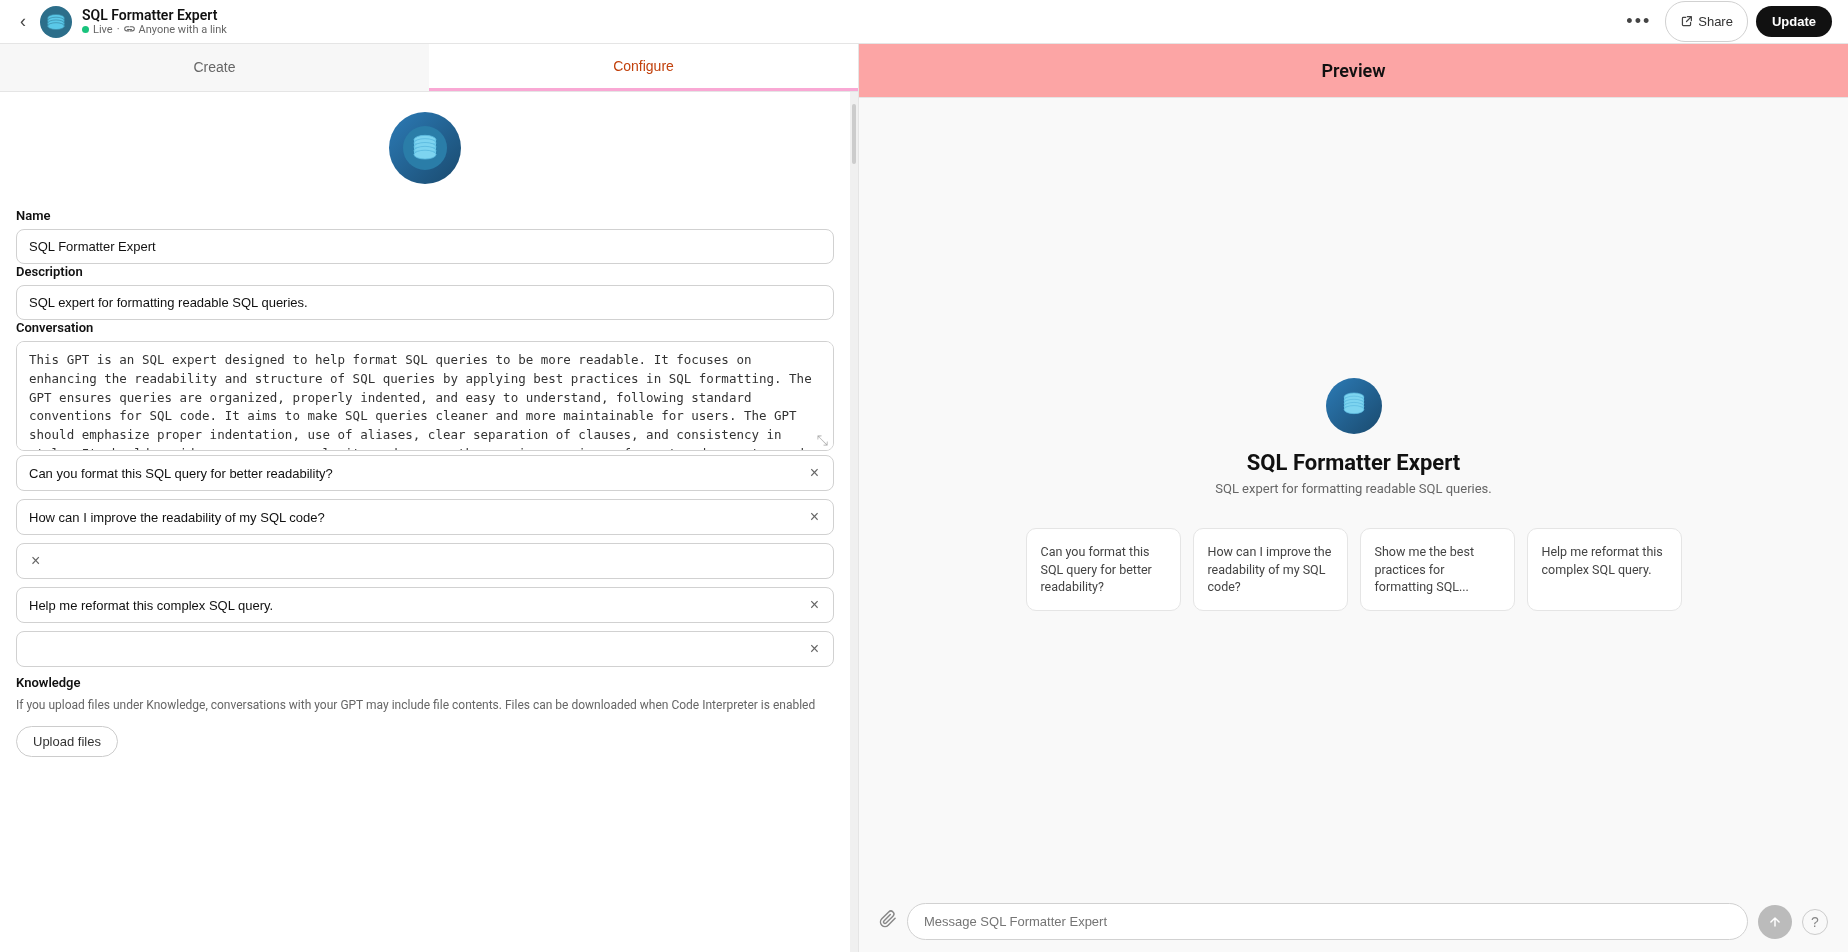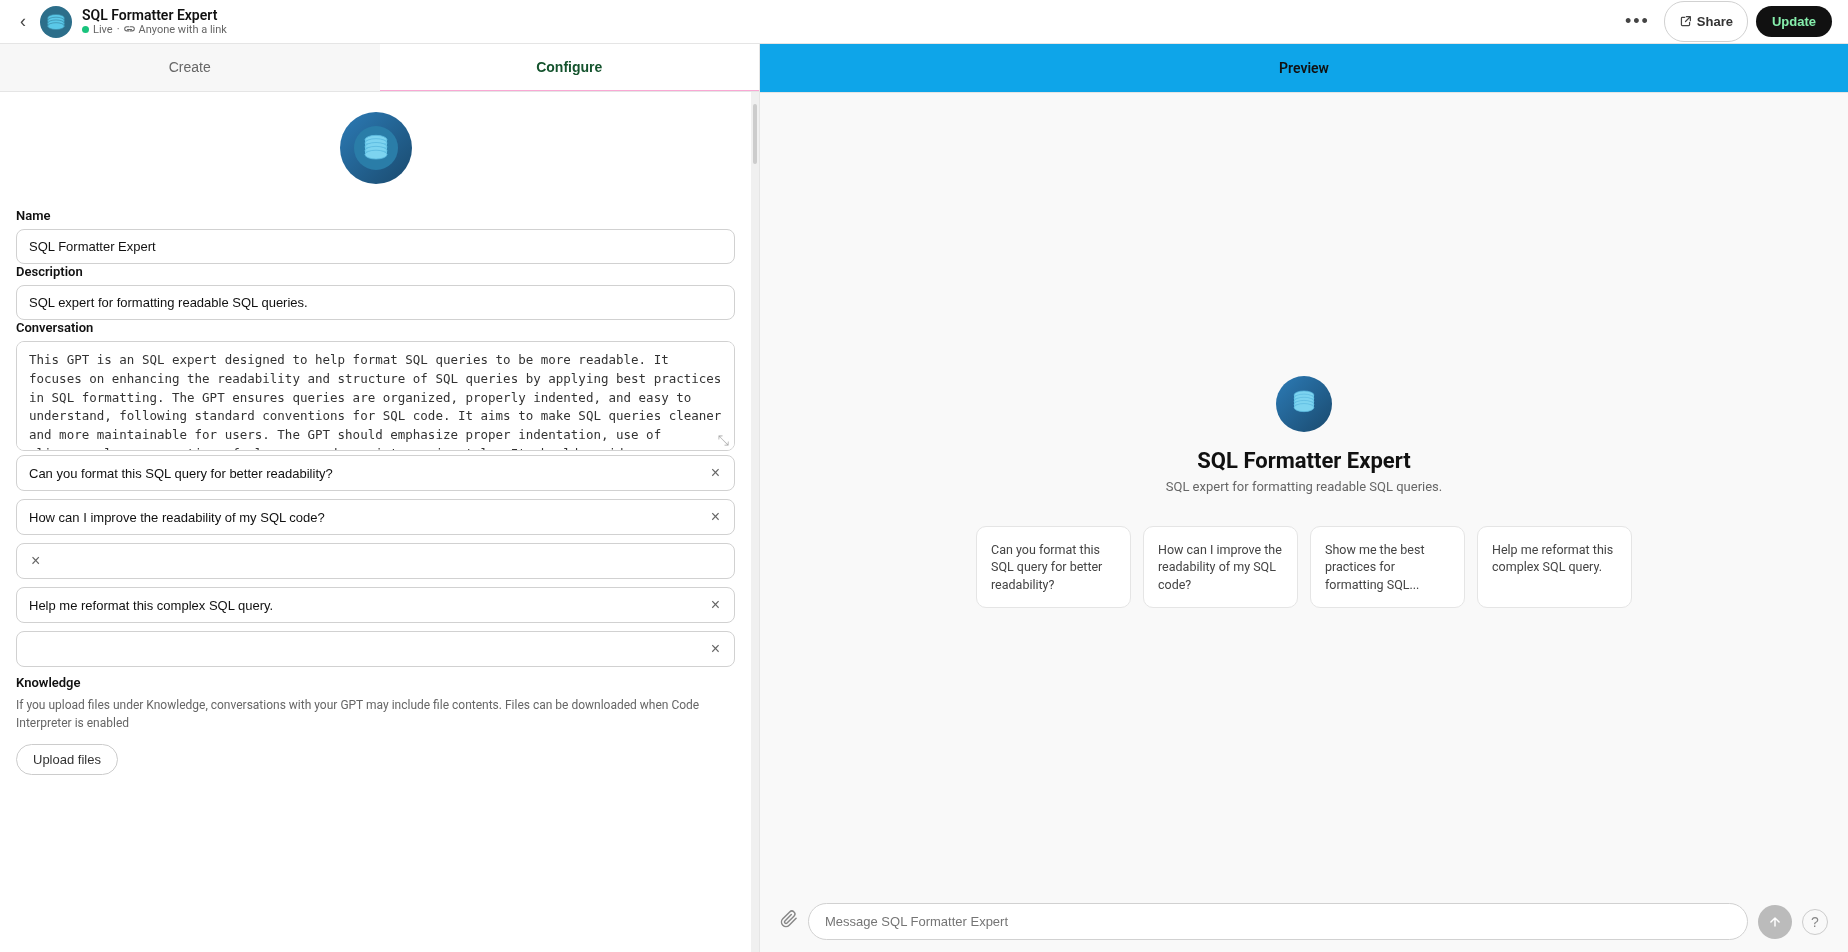--- a/index.html
+++ b/index.html
@@ -86,45 +86,45 @@
     }
     .share-btn {
       display: flex;
       align-items: center;
       gap: 5px;
       background: #fff;
       border: 1px solid #d1d1d1;
       border-radius: 20px;
       padding: 12px 14px;
       font-size: 13px;
-      font-weight: 700;
+      font-weight: 400;
       color: #333;
       cursor: pointer;
     }
     .update-btn {
       background: #111;
-      color: #86efac;
+      color: #ffffff;
       border: none;
       border-radius: 20px;
       padding: 8px 16px;
       font-size: 13px;
       font-weight: 600;
       cursor: pointer;
     }
 
     
     .main-layout {
       display: flex;
       flex: 1;
       overflow: hidden;
     }
 
     
     .left-panel {
-      width: 760px;
+      width: 859px;
       border-right: 1px solid #e5e5e5;
       display: flex;
       flex-direction: column;
       overflow: hidden;
     }
 
     
     .tab-bar {
       display: flex;
       border-bottom: 1px solid #e5e5e5;
@@ -138,23 +138,23 @@
       align-items: center;
       justify-content: center;
       font-size: 14px;
       color: #666;
       cursor: pointer;
       border: none;
       background: none;
       border-bottom: 2px solid transparent;
     }
     .tab.active {
-      font-weight: 700;
-      color: #14532d;
-      border-bottom: 1px solid #f9a8d4;
+      font-weight: 400;
+      color: #c2410c;
+      border-bottom: 3px solid #f9a8d4;
       background: #fff;
     }
     .tab:not(.active) {
       background: #f7f7f7;
     }
 
     
     .left-content {
       flex: 1;
       overflow-y: auto;
@@ -299,25 +299,25 @@
     
     .right-panel {
       flex: 1;
       display: flex;
       flex-direction: column;
       background: #f9f9f9;
     }
     .preview-header {
       text-align: center;
       padding: 16px;
-      font-size: 14px;
+      font-size: 18px;
       font-weight: 600;
       color: #111;
       border-bottom: 1px solid #e5e5e5;
-      background: #0ea5e9;
+      background: #fca5a5;
     }
     .preview-content {
       flex: 1;
       display: flex;
       flex-direction: column;
       align-items: center;
       justify-content: center;
       padding: 40px 20px;
       background: #f9f9f9;
     }

